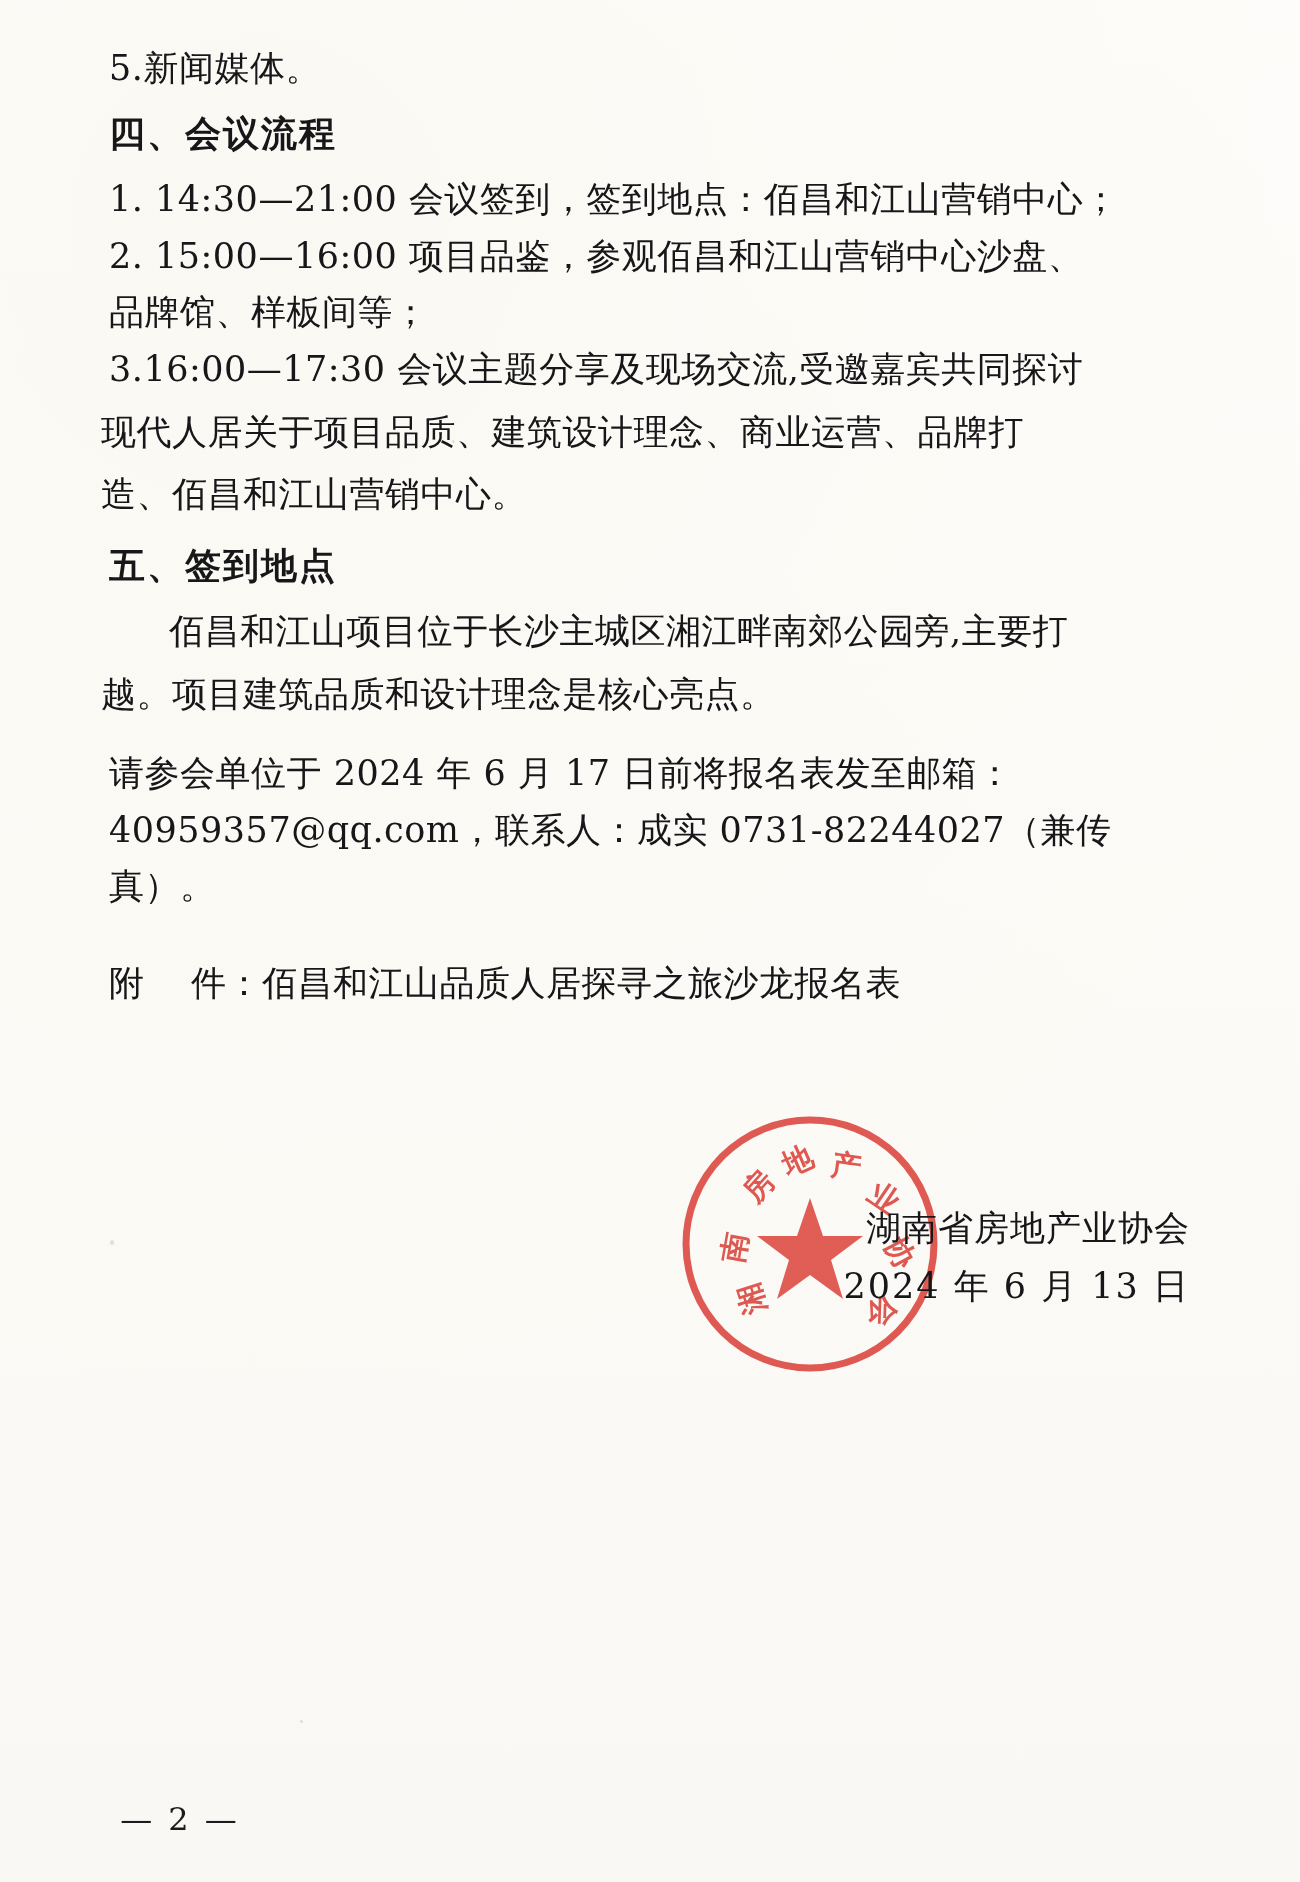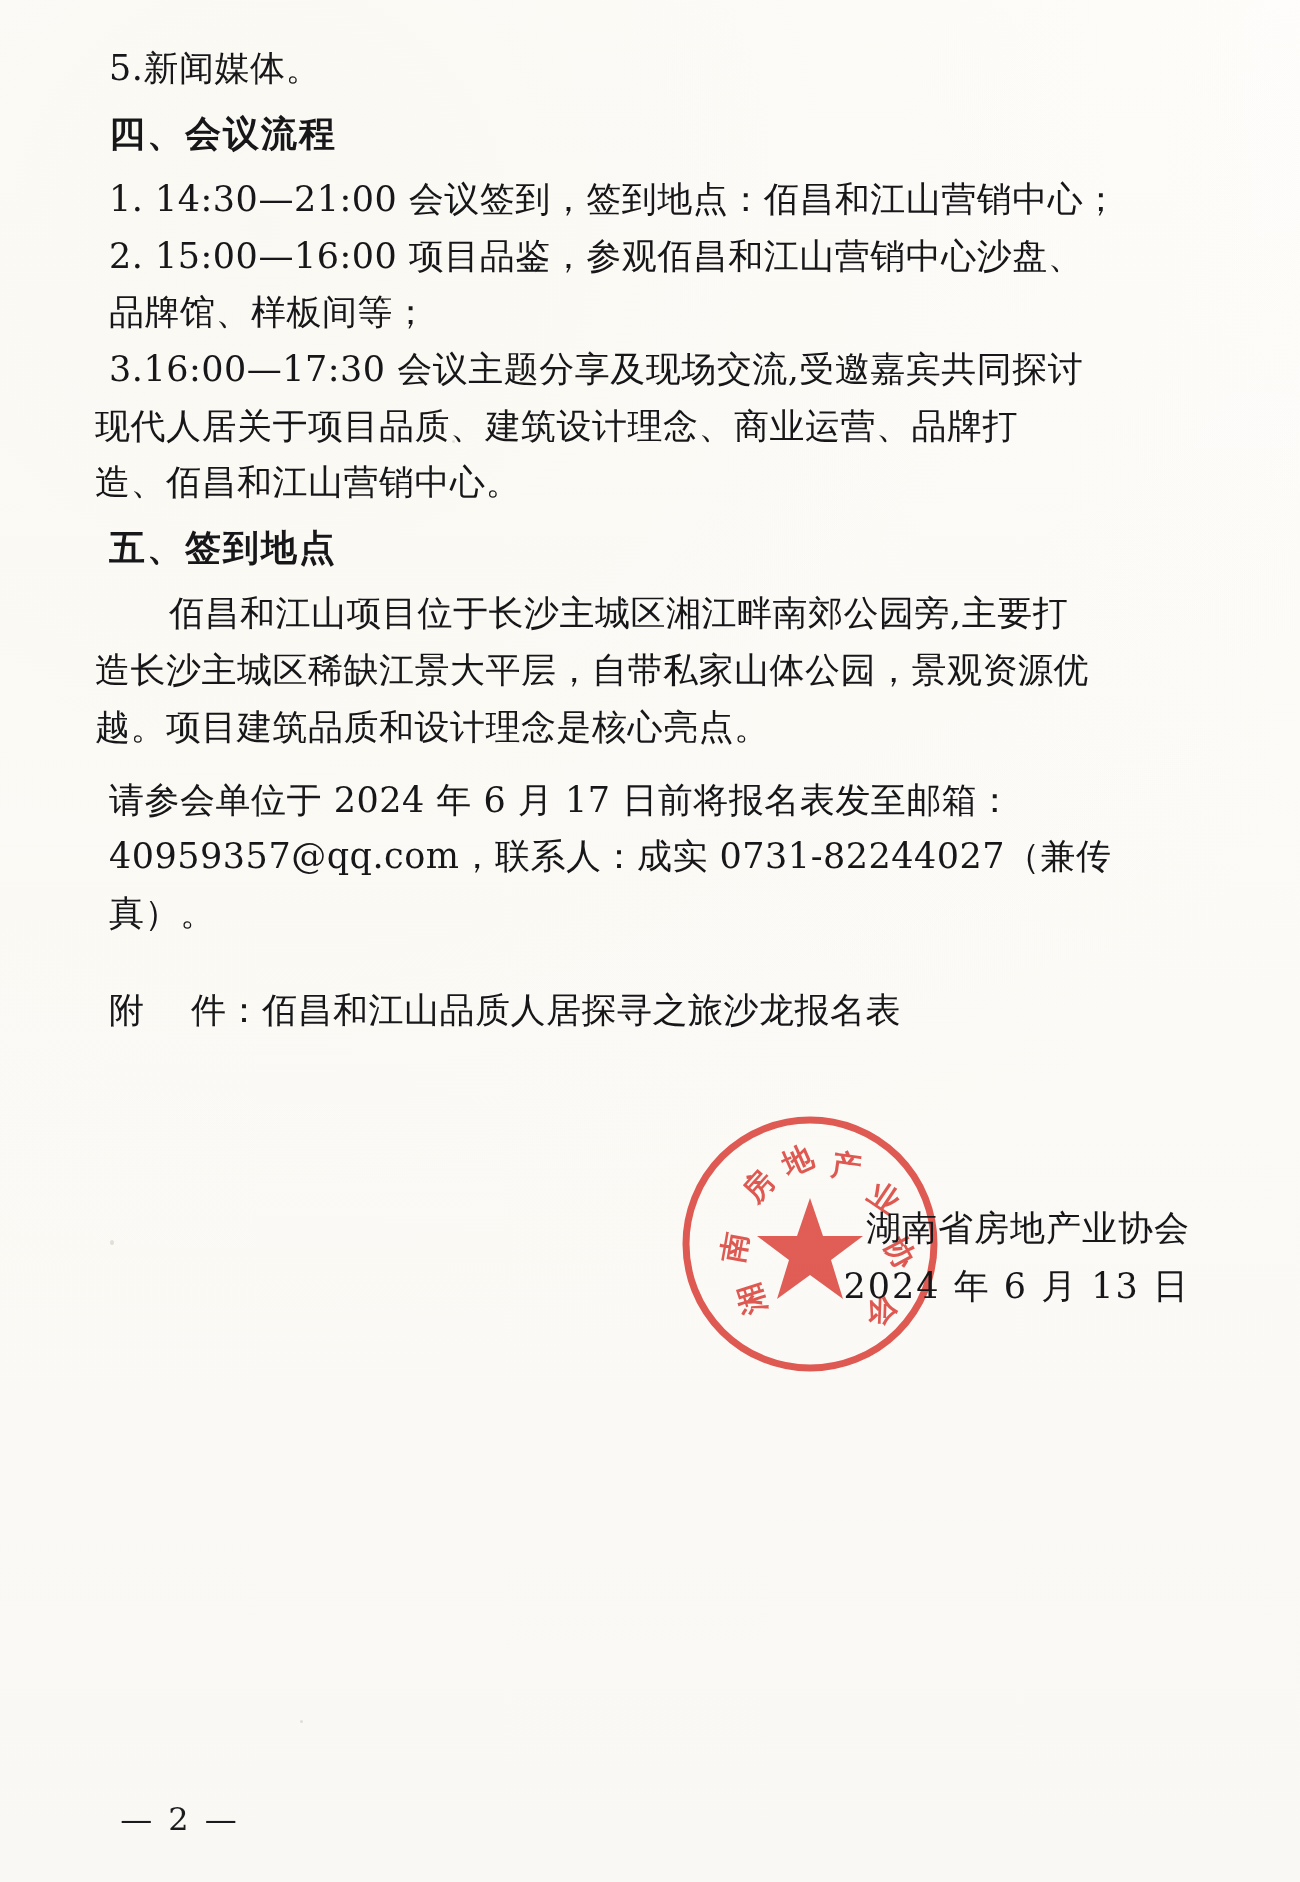--- a/index.html
+++ b/index.html
@@ -47,21 +47,21 @@
   .heading {
     font-family: "DejaVu Sans", "Liberation Sans", sans-serif;
     font-weight: bold;
     font-size: 36px;
     letter-spacing: 2px;
     margin-left: 14px;
   }
   .spacer-s { height: 8px; }
   .spacer-l { height: 40px; }
 
-  .block { margin: 0; padding: 0; }
+  .block { margin: 6px; padding: 0; }
 
   .sign-area {
     position: absolute;
     right: 110px;
     top: 1200px;
     width: 480px;
     text-align: right;
   }
   .sign-line {
     font-size: 35px;
@@ -133,21 +133,20 @@
     <div class="line block">现代人居关于项目品质、建筑设计理念、商业运营、品牌打</div>
     <div class="line block">造、佰昌和江山营销中心。</div>
 
     <div class="spacer-s"></div>
 
     <div class="heading">五、签到地点</div>
 
     <div class="spacer-s"></div>
 
     <div class="line para-indent">佰昌和江山项目位于长沙主城区湘江畔南郊公园旁,主要打</div>
-    <div class="line block">造长沙主城区稀缺江景大平层，自带私家山体公园，景观资源优</div>
     <div class="line block">越。项目建筑品质和设计理念是核心亮点。</div>
 
     <div class="spacer-s"></div>
 
 
     <div class="spacer-s"></div>
 
     <div class="line indent1">请参会单位于 2024 年 6 月 17 日前将报名表发至邮箱：</div>
     <div class="line indent1">40959357@qq.com，联系人：成实 0731-82244027（兼传真）。</div>
 

